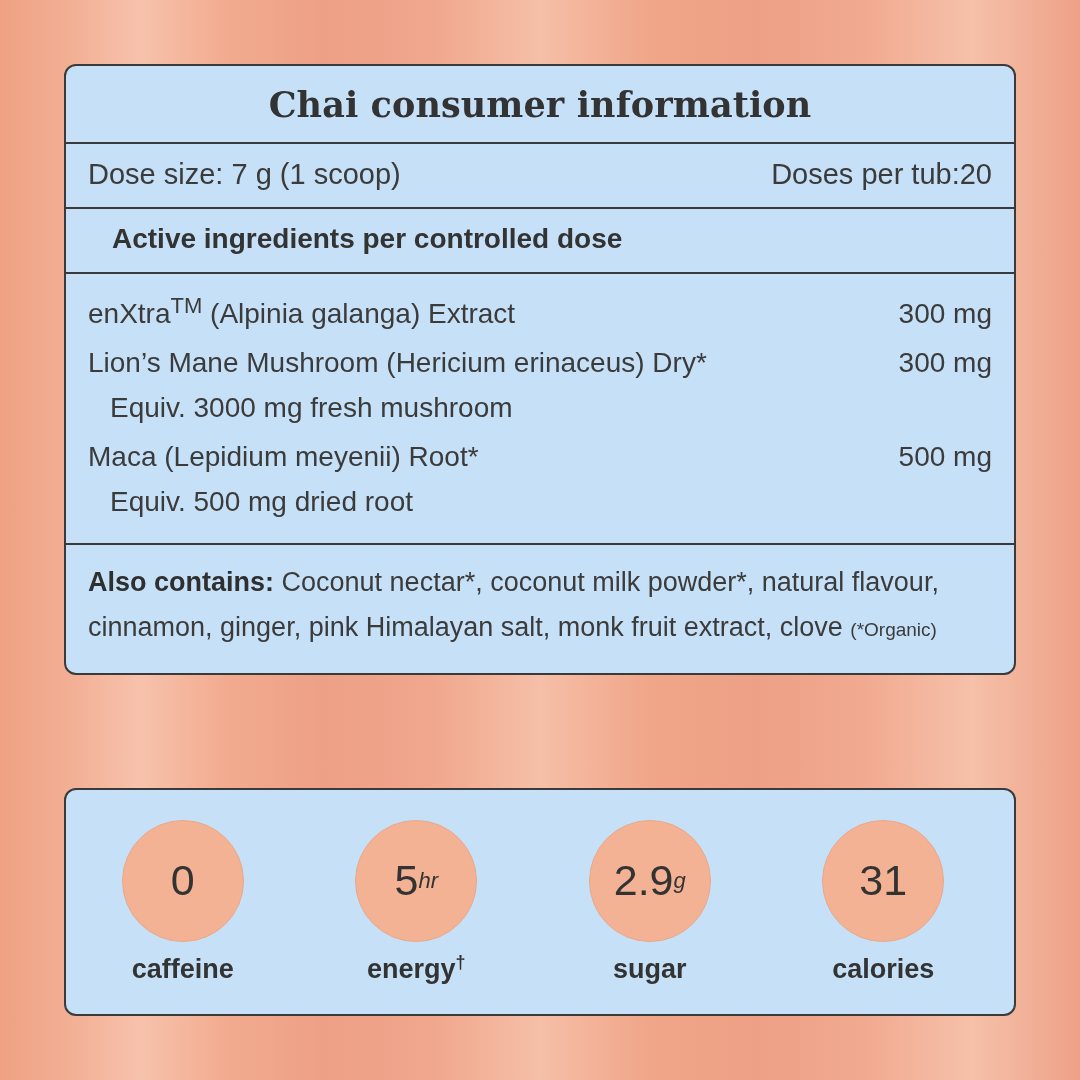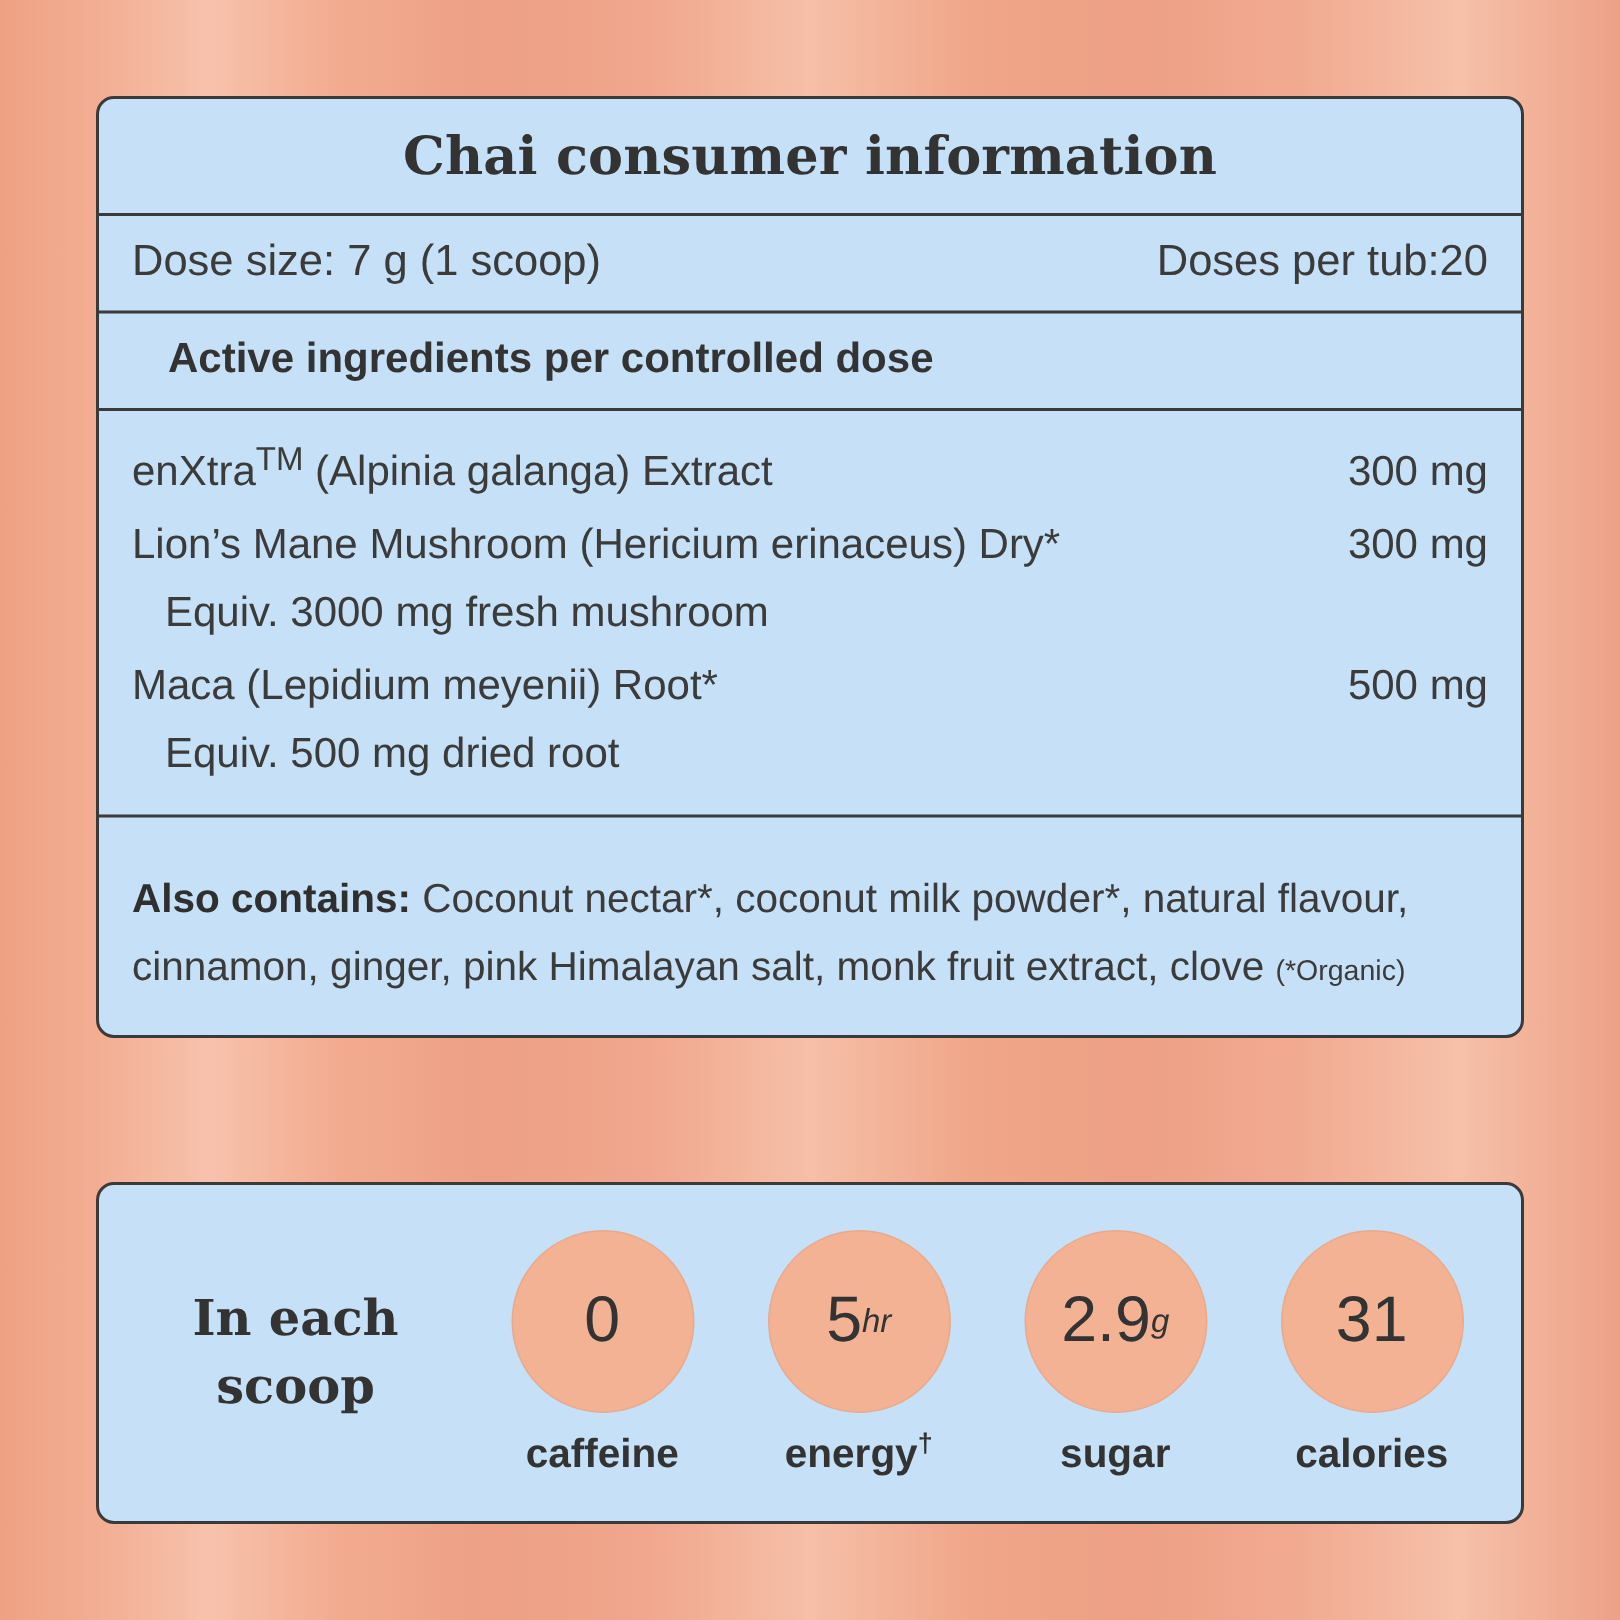--- a/index.html
+++ b/index.html
@@ -71,21 +71,21 @@
   .ing-sub {
     font-size:28px;
     color:#3b3b3b;
     line-height:1.62;
     padding-left:22px;
   }
   .sup { font-size:22px; vertical-align:super; }
   .ital { }
 
   .also {
-    padding:32px 22px 22px;
+    padding:15px 22px 22px;
     font-size:27px;
     color:#3b3b3b;
     line-height:1.68;
   }
   .also b { font-weight:700; color:#2f2f2f; }
   .organic { font-size:19px; }
 
   
   .scoop-panel {
     position:absolute;
@@ -184,24 +184,20 @@
     <div class="row-divider"></div>
 
     <div class="also">
       <b>Also contains:</b><span> Coconut nectar*, coconut milk powder*, natural flavour, cinnamon, ginger, pink Himalayan salt, monk fruit extract, clove </span><span class="organic">(*Organic)</span>
     </div>
 
   </div>
 
   <div class="panel scoop-panel">
 
-    <div class="scoop-label">
-      <div>In each</div>
-      <div>scoop</div>
-    </div>
 
     <div class="bubbles">
 
       <div class="bubble-wrap">
         <div class="bubble">
           <span class="val">0</span>
             <span class="unit"></span>
         </div>
         <div class="bubble-cap"><span>caffeine</span><span class="dag"></span></div>
       </div>

